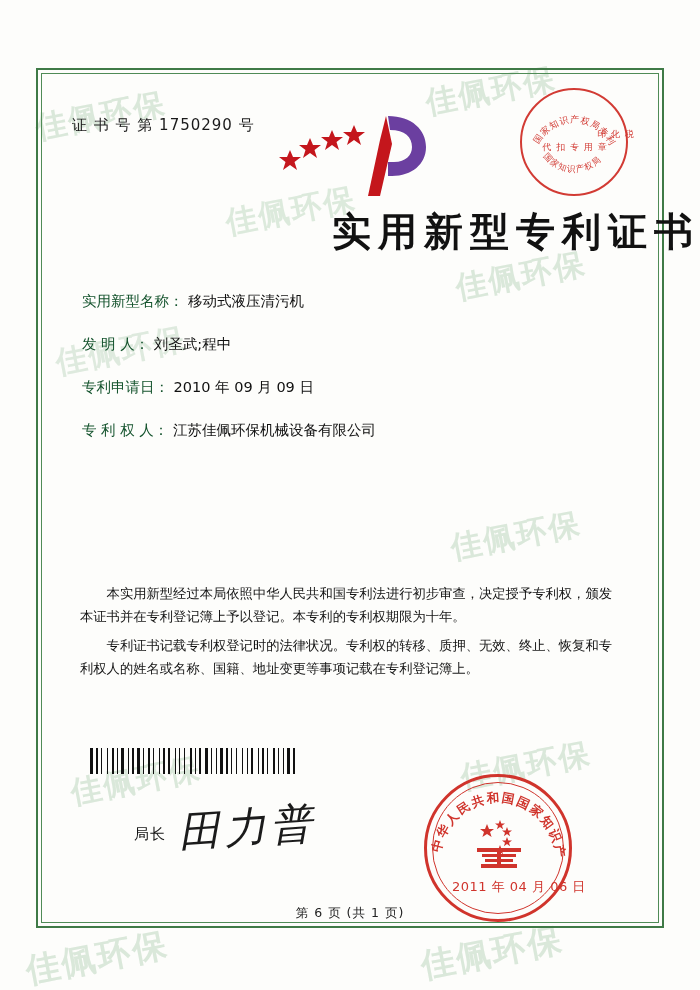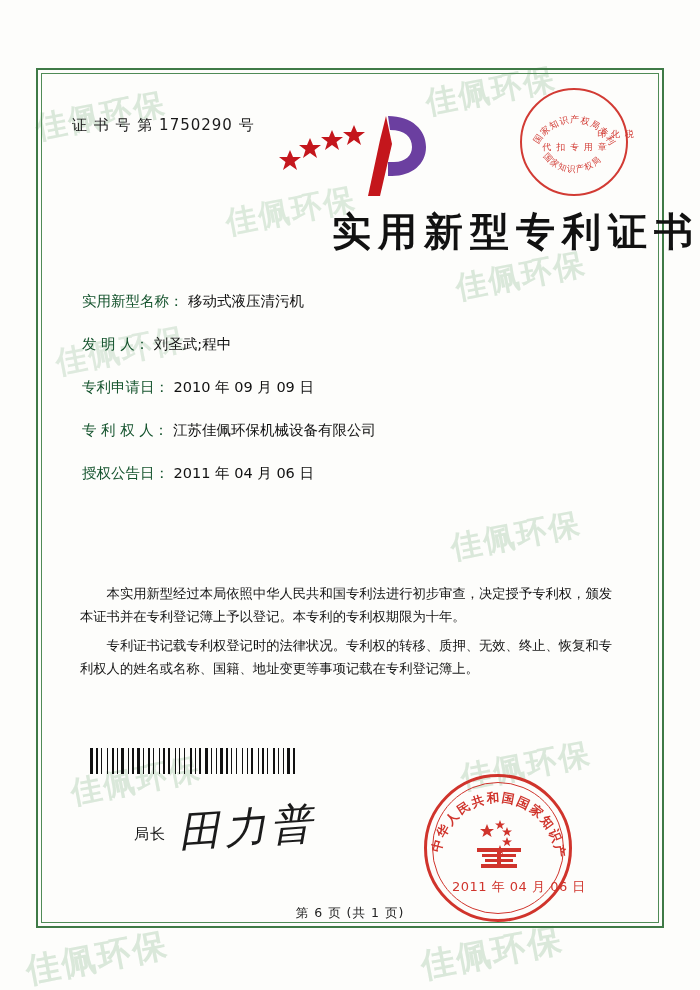--- a/index.html
+++ b/index.html
@@ -332,24 +332,20 @@
       <span class="field-label">发 明 人：</span>
       <span class="field-value">刘圣武;程中</span>
     </div>
     <div class="field-row">
       <span class="field-label">专利申请日：</span>
       <span class="field-value">2010 年 09 月 09 日</span>
     </div>
     <div class="field-row">
       <span class="field-label">专 利 权 人：</span>
       <span class="field-value">江苏佳佩环保机械设备有限公司</span>
-    </div>
-    <div class="field-row">
-      <span class="field-label">授权公告日：</span>
-      <span class="field-value">2011 年 04 月 06 日</span>
     </div>
   </div>
 
   <div class="body-text">
     <p>本实用新型经过本局依照中华人民共和国专利法进行初步审查，决定授予专利权，颁发本证书并在专利登记簿上予以登记。本专利的专利权期限为十年。</p>
     <p>专利证书记载专利权登记时的法律状况。专利权的转移、质押、无效、终止、恢复和专利权人的姓名或名称、国籍、地址变更等事项记载在专利登记簿上。</p>
   </div>
 
   <div class="barcode" id="barcode"><span style="width:3px"></span><span style="width:1px;background:transparent"></span><span style="width:2px"></span><span style="width:1px;background:transparent"></span><span style="width:1px"></span><span style="width:3px;background:transparent"></span><span style="width:1px"></span><span style="width:2px;background:transparent"></span><span style="width:2px"></span><span style="width:1px;background:transparent"></span><span style="width:1px"></span><span style="width:1px;background:transparent"></span><span style="width:3px"></span><span style="width:2px;background:transparent"></span><span style="width:1px"></span><span style="width:1px;background:transparent"></span><span style="width:2px"></span><span style="width:1px;background:transparent"></span><span style="width:3px"></span><span style="width:1px;background:transparent"></span><span style="width:1px"></span><span style="width:2px;background:transparent"></span><span style="width:2px"></span><span style="width:1px;background:transparent"></span><span style="width:1px"></span><span style="width:3px;background:transparent"></span><span style="width:1px"></span><span style="width:1px;background:transparent"></span><span style="width:2px"></span><span style="width:1px;background:transparent"></span><span style="width:2px"></span><span style="width:3px;background:transparent"></span><span style="width:1px"></span><span style="width:1px;background:transparent"></span><span style="width:1px"></span><span style="width:2px;background:transparent"></span><span style="width:1px"></span><span style="width:3px;background:transparent"></span><span style="width:2px"></span><span style="width:1px;background:transparent"></span><span style="width:1px"></span><span style="width:1px;background:transparent"></span><span style="width:2px"></span><span style="width:2px;background:transparent"></span><span style="width:3px"></span><span style="width:1px;background:transparent"></span><span style="width:1px"></span><span style="width:2px;background:transparent"></span><span style="width:1px"></span><span style="width:1px;background:transparent"></span><span style="width:3px"></span><span style="width:1px;background:transparent"></span><span style="width:2px"></span><span style="width:1px;background:transparent"></span><span style="width:1px"></span><span style="width:2px;background:transparent"></span><span style="width:1px"></span><span style="width:3px;background:transparent"></span><span style="width:1px"></span><span style="width:2px;background:transparent"></span><span style="width:1px"></span><span style="width:1px;background:transparent"></span><span style="width:2px"></span><span style="width:3px;background:transparent"></span><span style="width:1px"></span><span style="width:1px;background:transparent"></span><span style="width:2px"></span><span style="width:1px;background:transparent"></span><span style="width:1px"></span><span style="width:3px;background:transparent"></span><span style="width:2px"></span><span style="width:1px;background:transparent"></span><span style="width:1px"></span><span style="width:2px;background:transparent"></span><span style="width:1px"></span><span style="width:1px;background:transparent"></span><span style="width:3px"></span><span style="width:1px;background:transparent"></span><span style="width:2px"></span><span style="width:1px;background:transparent"></span></div>
 

